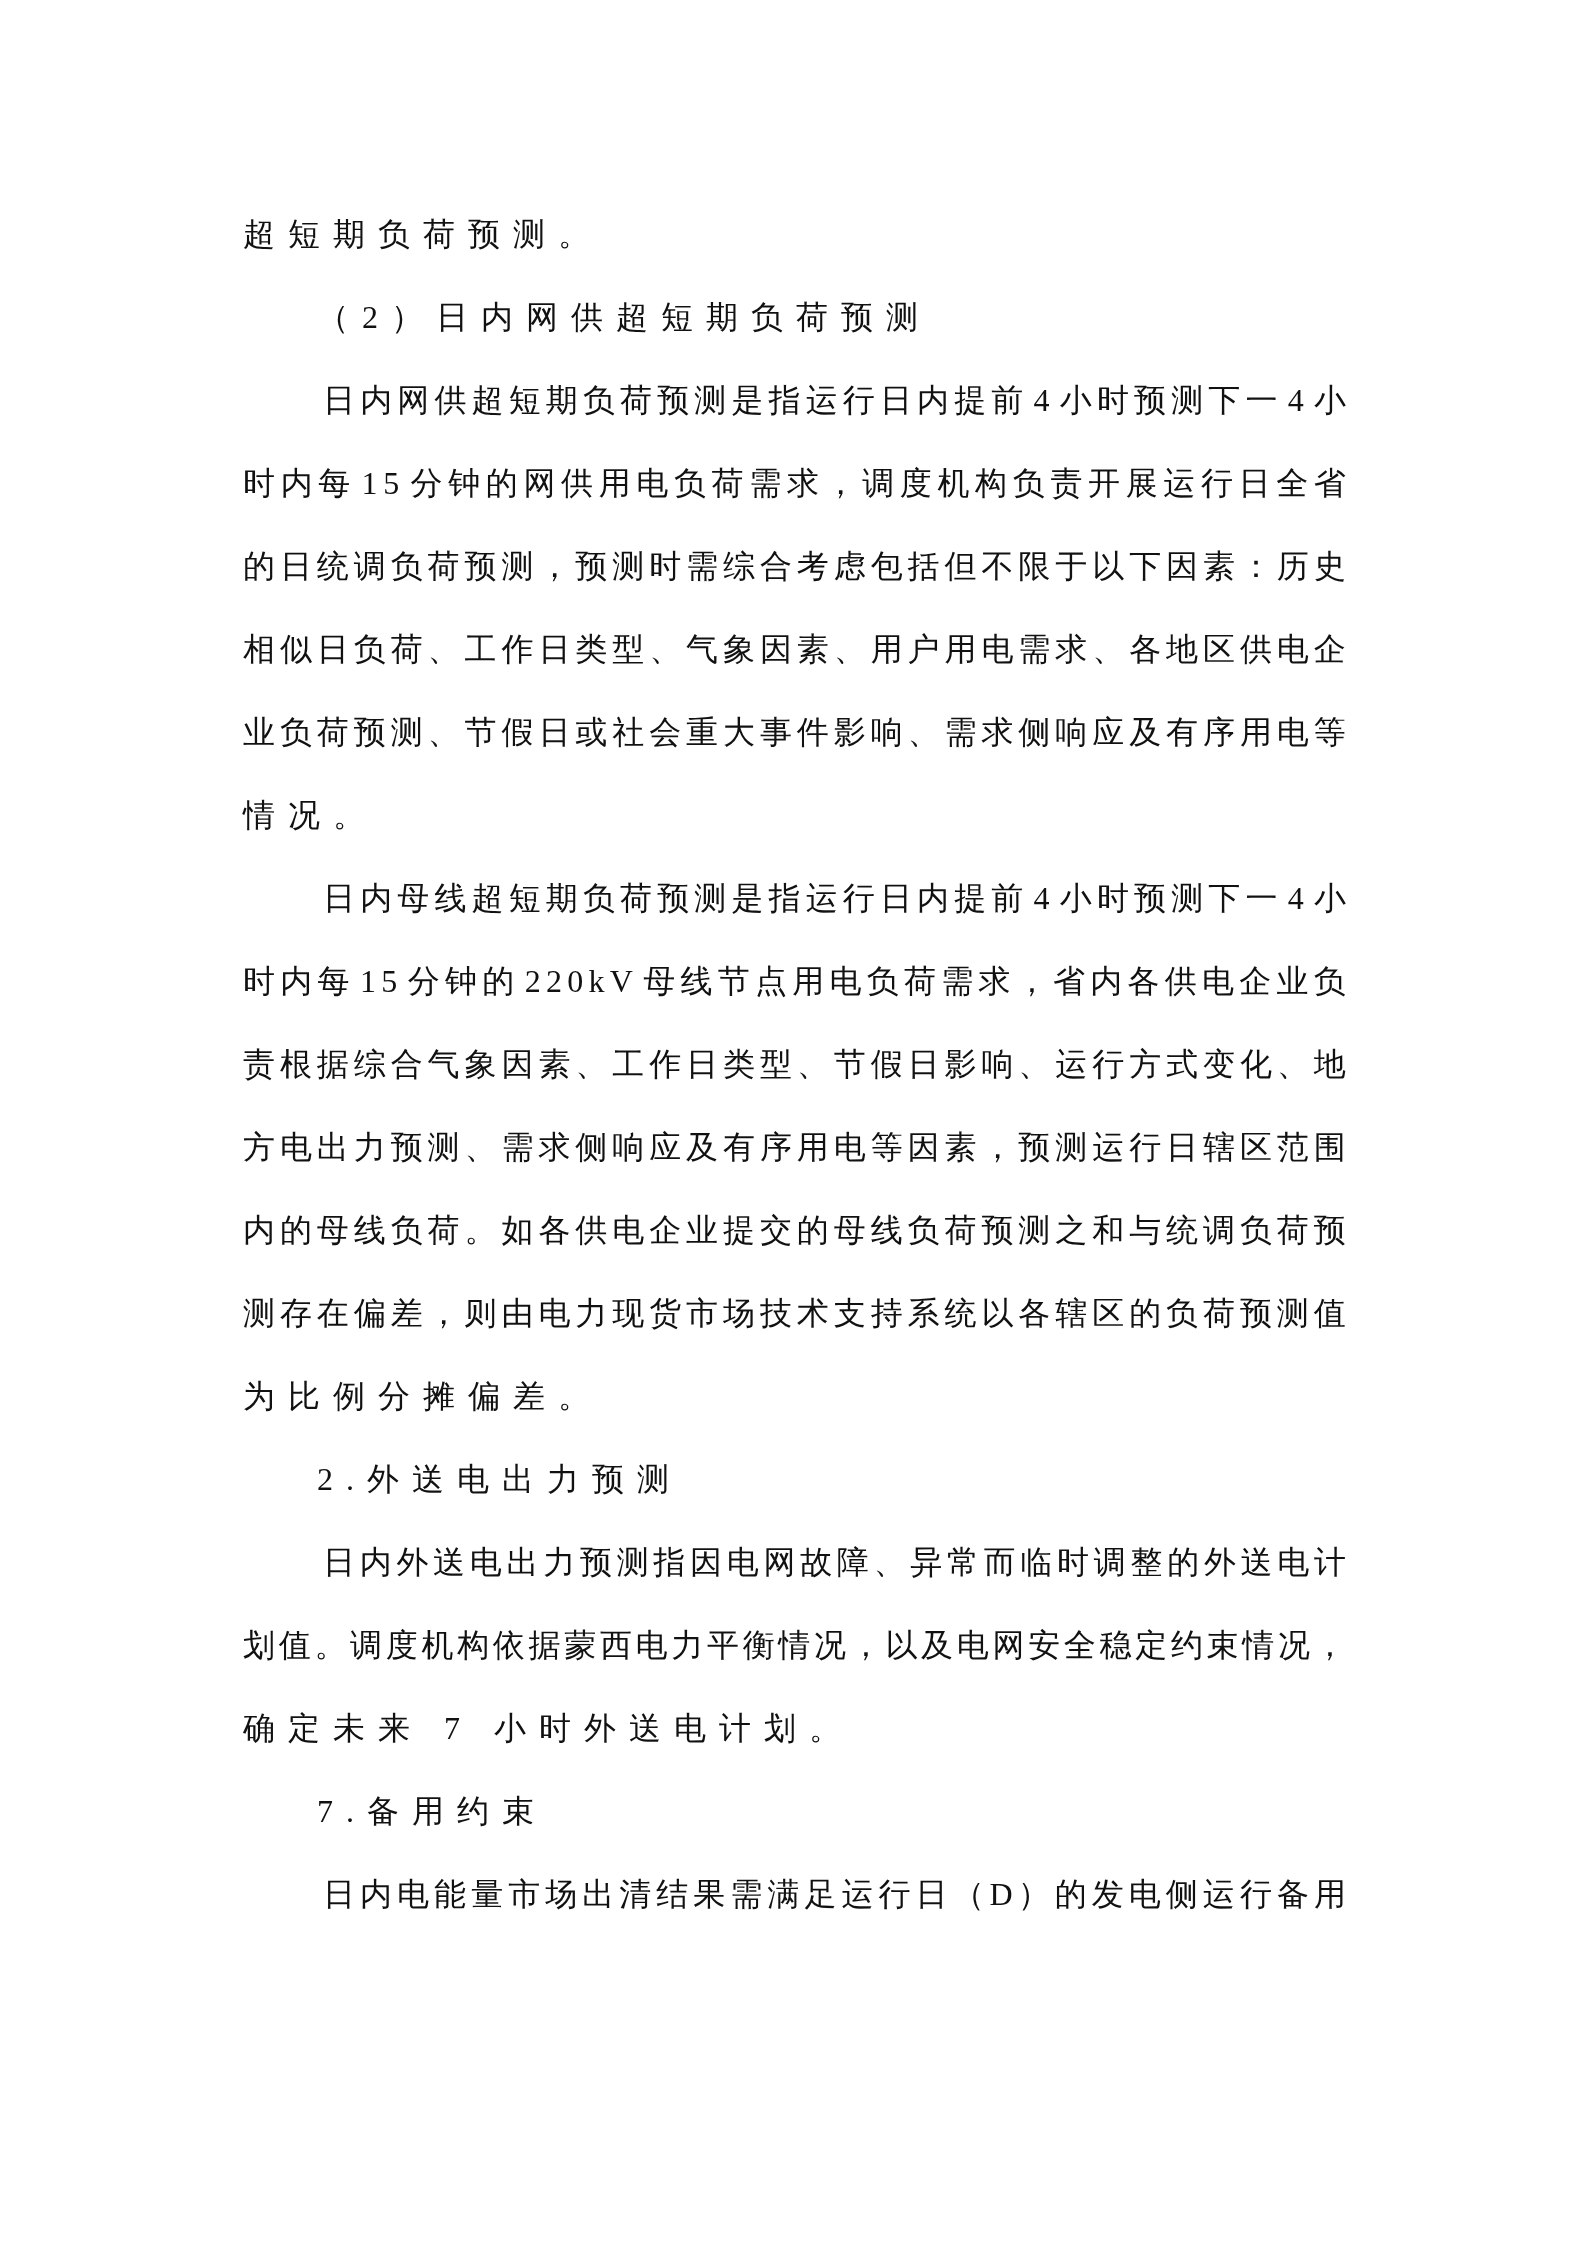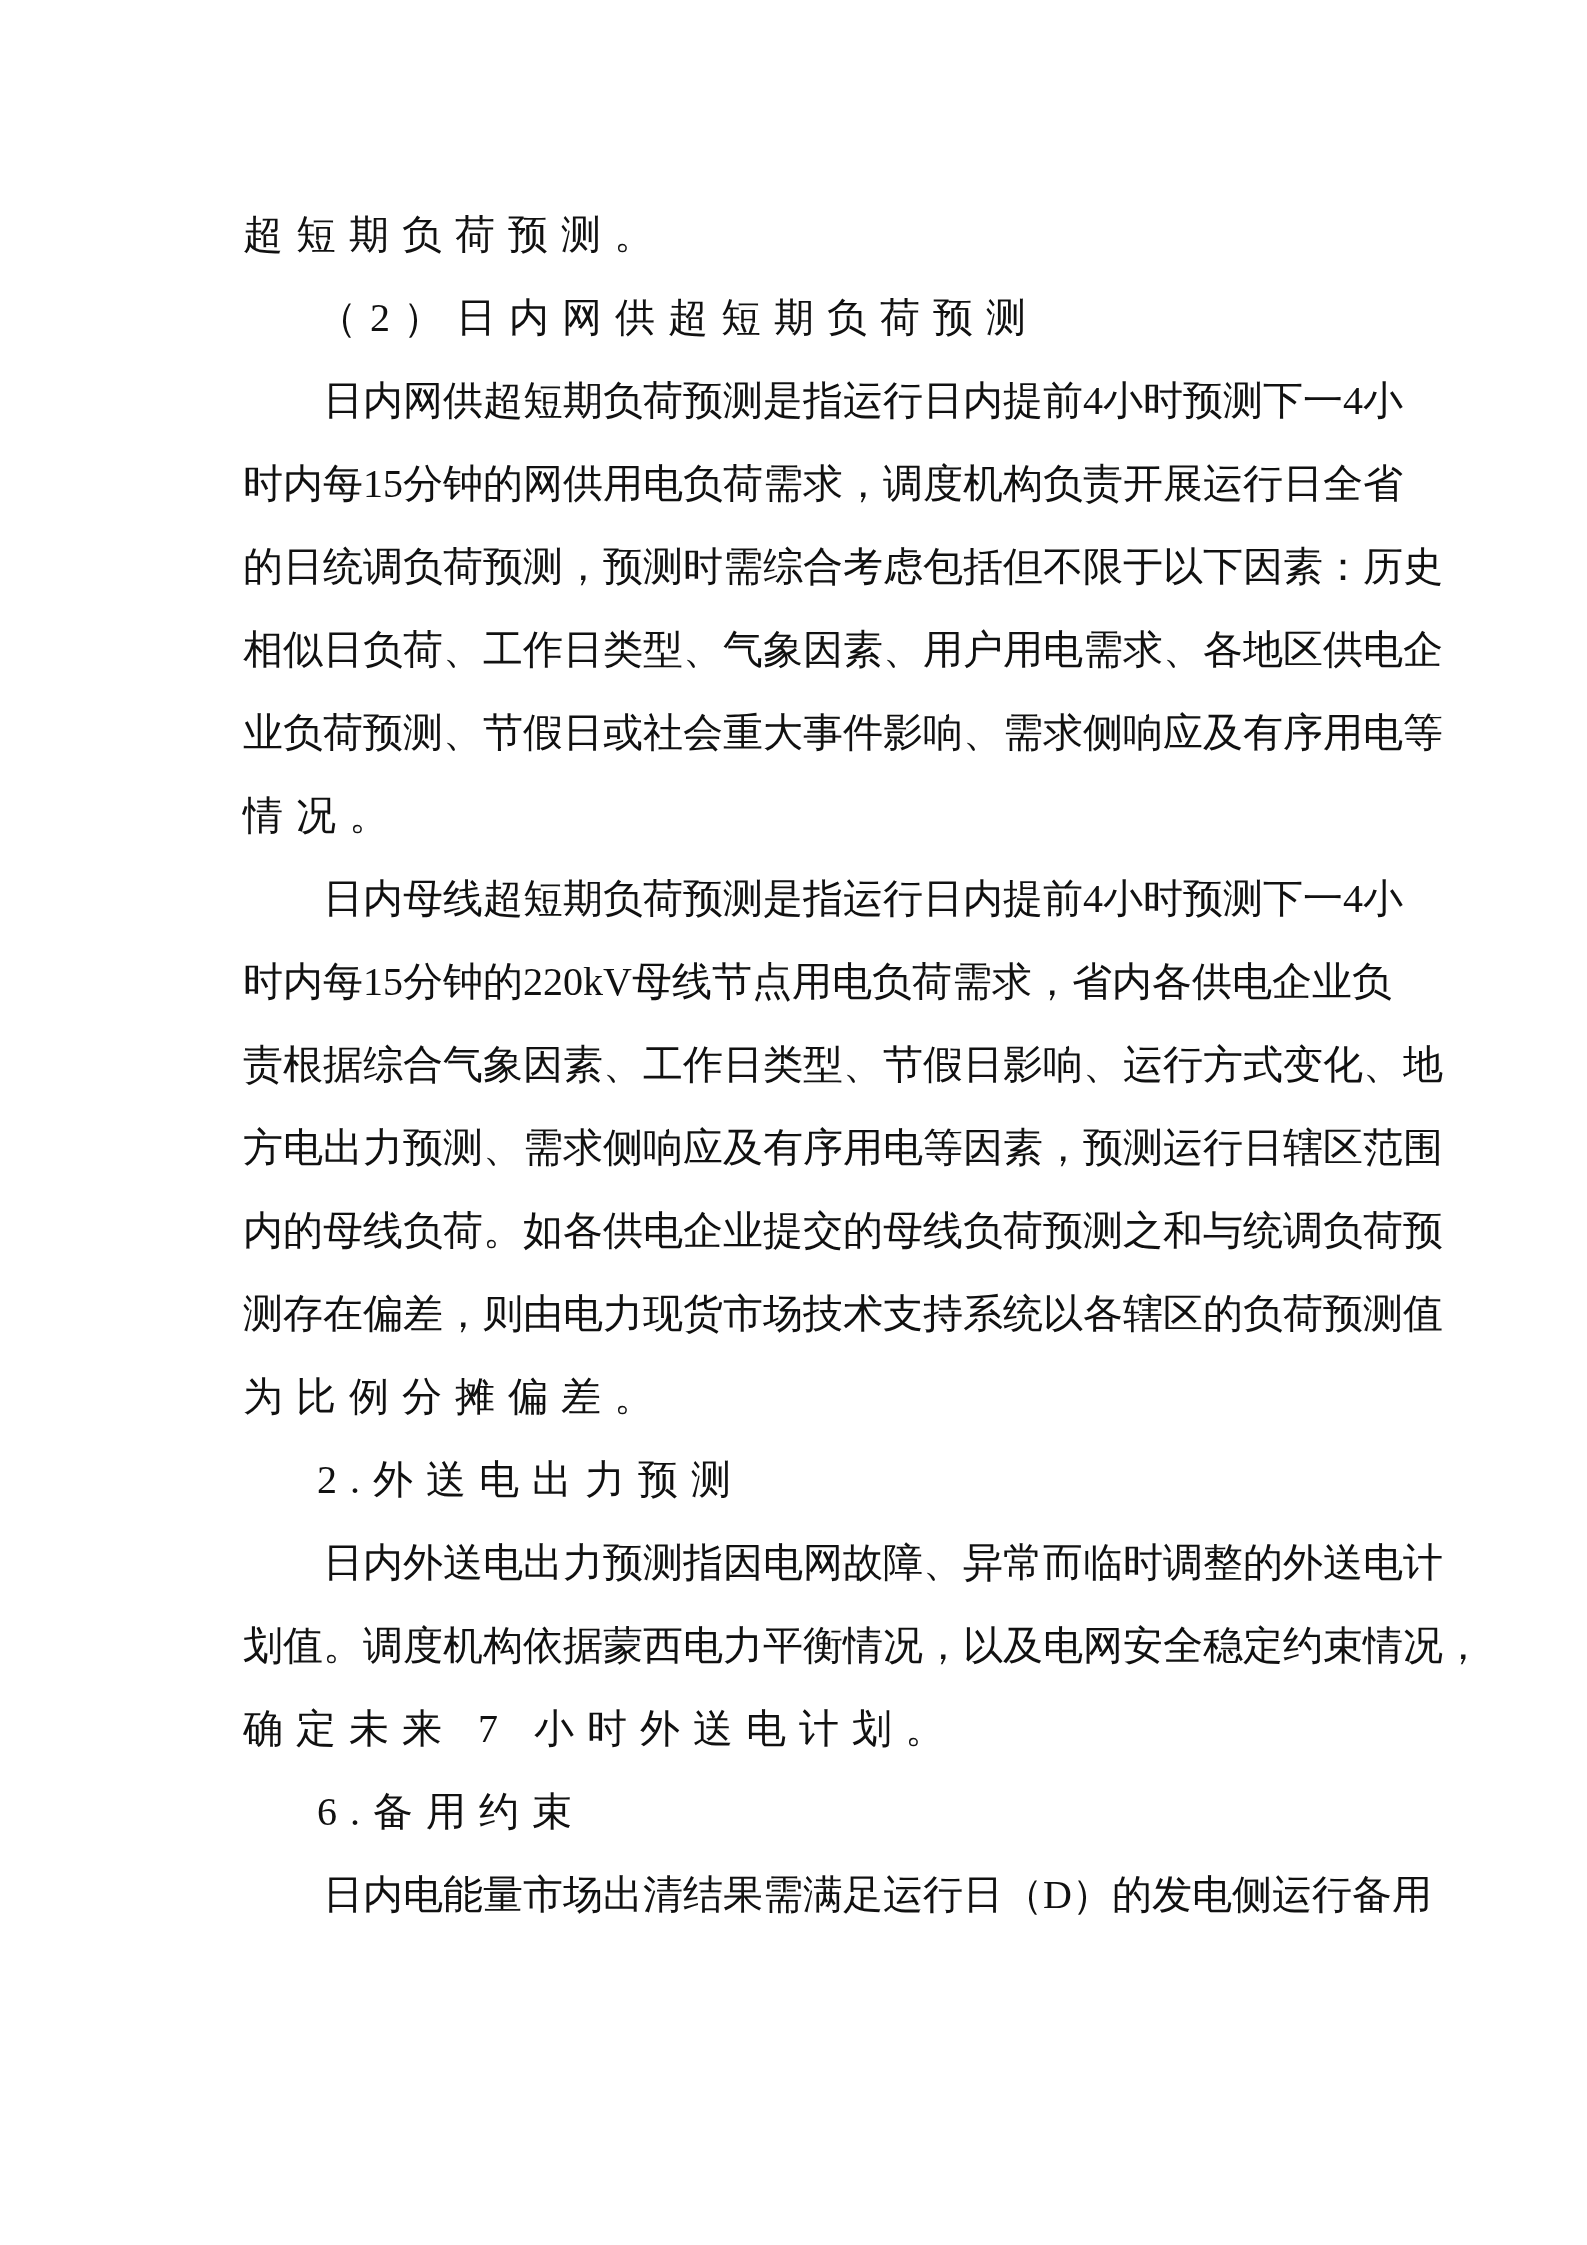--- a/index.html
+++ b/index.html
@@ -2,21 +2,21 @@
 <html><head>
 <meta charset="utf-8">
 <style>
   html, body { margin: 0; padding: 0; background: #ffffff; }
   body { width: 1587px; height: 2245px; position: relative; overflow: hidden; }
   .page { position: absolute; left: 0; top: 0; width: 1587px; height: 2245px; background: #ffffff; }
   .content { position: absolute; left: 243px; top: 193px; width: 1103px; }
   .line {
     height: 83px; line-height: 83px;
     font-family: "Liberation Serif", "DejaVu Serif", serif;
-    font-size: 40px; color: #111111;
+    font-size: 32px; color: #111111;
     white-space: nowrap; overflow: visible;
   }
   .line.full { text-align: justify; text-align-last: justify; }
   .line.last { text-align: left; letter-spacing: 13px; }
   .line.indent { padding-left: 80px; }
   .line.heading { padding-left: 74px; letter-spacing: 13px; }
 </style>
 </head>
 <body>
 
@@ -448,21 +448,21 @@
         <span>全</span>
         <span>稳</span>
         <span>定</span>
         <span>约</span>
         <span>束</span>
         <span>情</span>
         <span>况</span>
         <span>，</span>
       </div>
     <div class="line last">确定未来 7 小时外送电计划。</div>
-    <div class="line heading">6.备用约束</div>
+    <div class="line heading">7.备用约束</div>
     <div class="line full indent" style="display: flex; justify-content: space-between;">
         <span>日</span>
         <span>内</span>
         <span>电</span>
         <span>能</span>
         <span>量</span>
         <span>市</span>
         <span>场</span>
         <span>出</span>
         <span>清</span>

